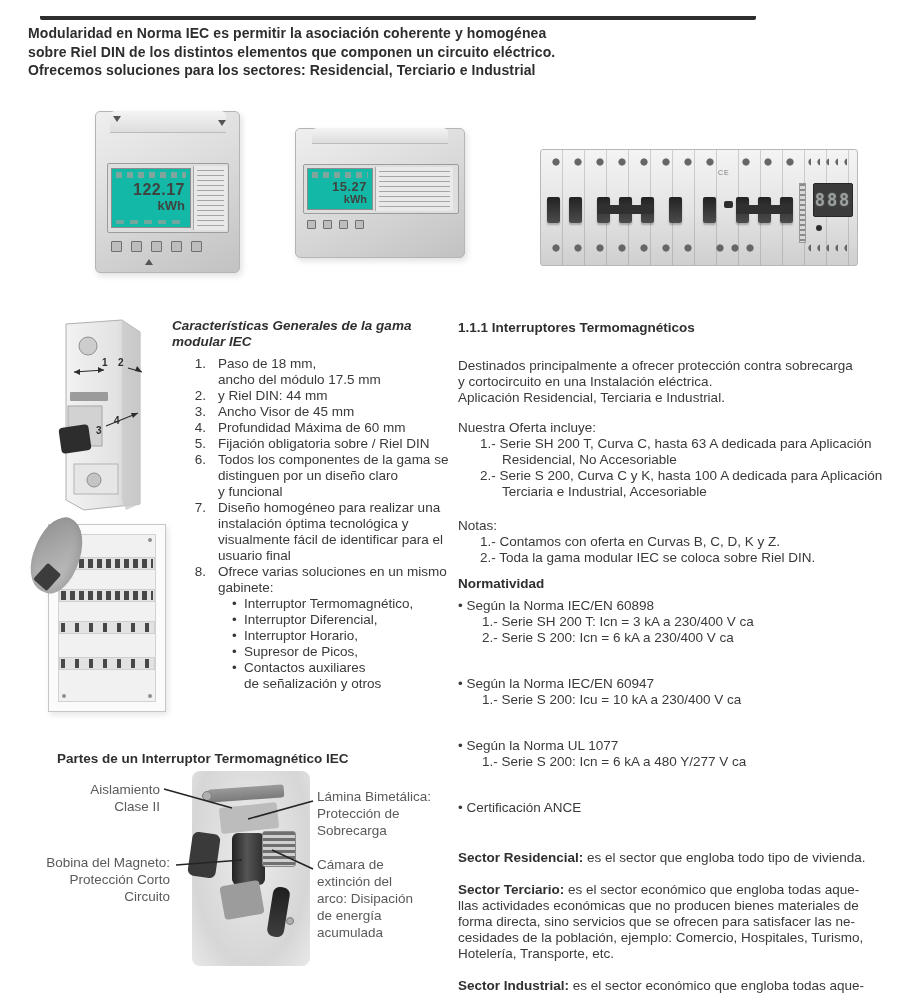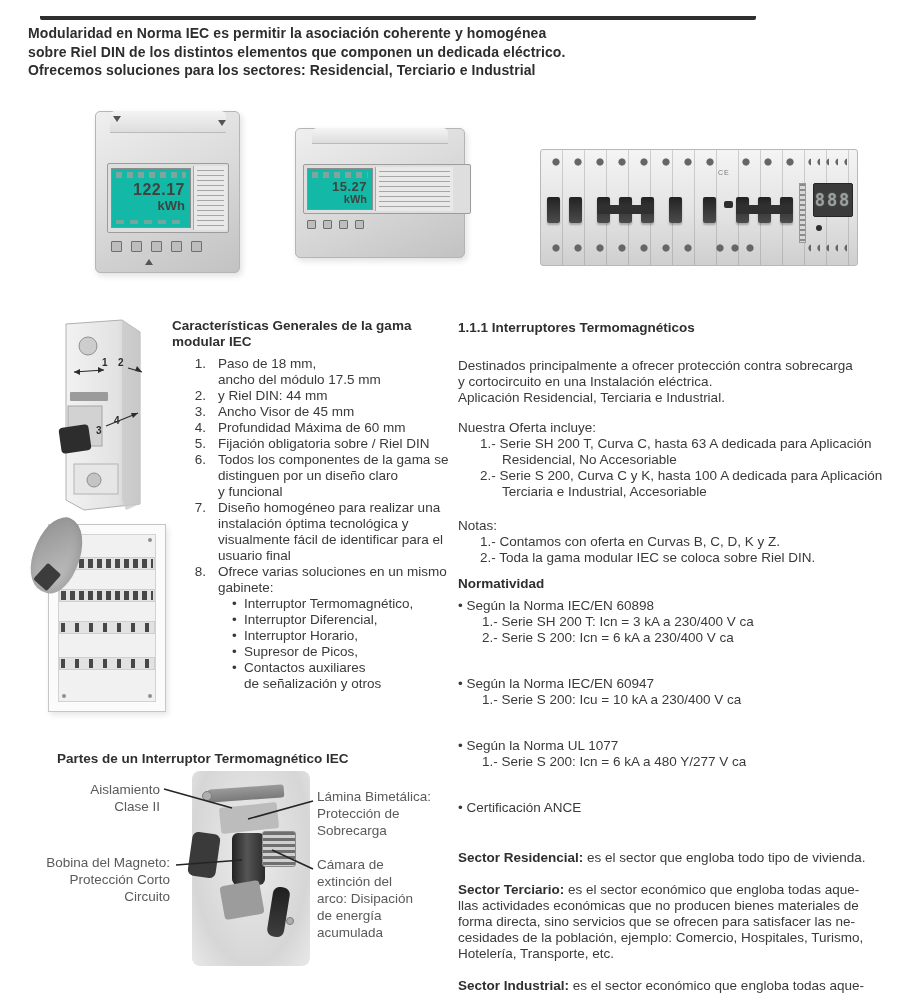--- a/index.html
+++ b/index.html
@@ -97,21 +97,21 @@
 </style>
 </head>
 <body>
 
 <div class="page">
 
   <div class="abs top-strip"></div>
 
   <div class="abs intro">
     <div class="line">Modularidad en Norma IEC es permitir la asociación coherente y homogénea</div>
-    <div class="line">sobre Riel DIN de los distintos elementos que componen un dedicada eléctrico.</div>
+    <div class="line">sobre Riel DIN de los distintos elementos que componen un circuito eléctrico.</div>
     <div class="line">Ofrecemos soluciones para los sectores: Residencial, Terciario e Industrial</div>
   </div>
 
   <div class="abs photo" style="left:95px; top:95px; width:145px; height:162px;">
     <div class="meter-body"></div>
     <div class="meter-cap"></div>
     <div class="tri down" style="left:18px; top:5px;"></div>
     <div class="tri down" style="right:14px; top:9px;"></div>
     <div class="meter-panel" style="left:12px; top:52px; width:122px; height:70px;">
       <div class="lcd" style="left:3px; top:4px; width:80px; height:60px;">
@@ -130,21 +130,21 @@
       <div class="t"></div>
       <div class="t"></div>
       <div class="t"></div>
     </div>
     <div class="tri up" style="left:50px; bottom:8px;"></div>
   </div>
 
   <div class="abs photo" style="left:295px; top:112px; width:170px; height:130px;">
     <div class="meter-body"></div>
     <div class="meter-cap" style="height:16px;"></div>
-    <div class="meter-panel" style="left:8px; top:36px; width:168px; height:50px;">
+    <div class="meter-panel" style="left:8px; top:36px; width:156px; height:50px;">
       <div class="lcd" style="left:3px; top:3px; width:66px; height:42px;">
         <div class="lcd-top"></div>
         <div class="reading" style="font-size:13px; top:10px;">15.27</div>
         <div class="unit" style="font-size:11px; top:24px;">kWh</div>
       </div>
       <div class="data-plate" style="left:71px; top:2px; width:78px; height:44px;">
         <div class="tx"></div>
       </div>
     </div>
     <div class="terminals" style="left:12px; top:92px; gap:7px;">
@@ -234,21 +234,21 @@
       <div class="rail" style="top:132px;">
           <div class="mods sparse"></div>
         </div>
     </div>
     <div class="hand">
         <div class="held"></div>
       </div>
   </div>
 
   <div class="abs left-col">
-    <div class="h-sec" style="padding-top:6px;">Características Generales de la gama modular IEC</div>
+    <div class="h-sec" style="padding-top:6px;font-style:italic;">Características Generales de la gama modular IEC</div>
     <div style="height:6px;"></div>
 
     <div class="num-item">
       <div class="num line">1.</div>
       <div>
           <div class="line">Paso de 18 mm,</div>
            <div class="line">ancho del módulo 17.5 mm</div>
         </div>
     </div>
     <div class="num-item">

